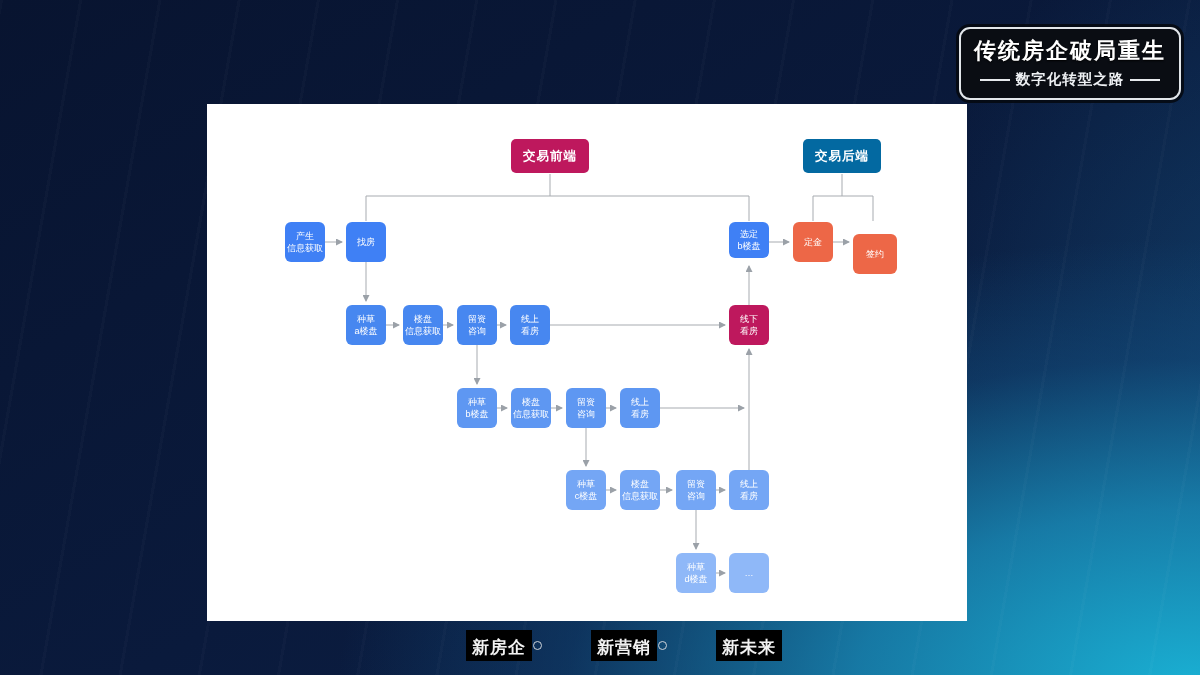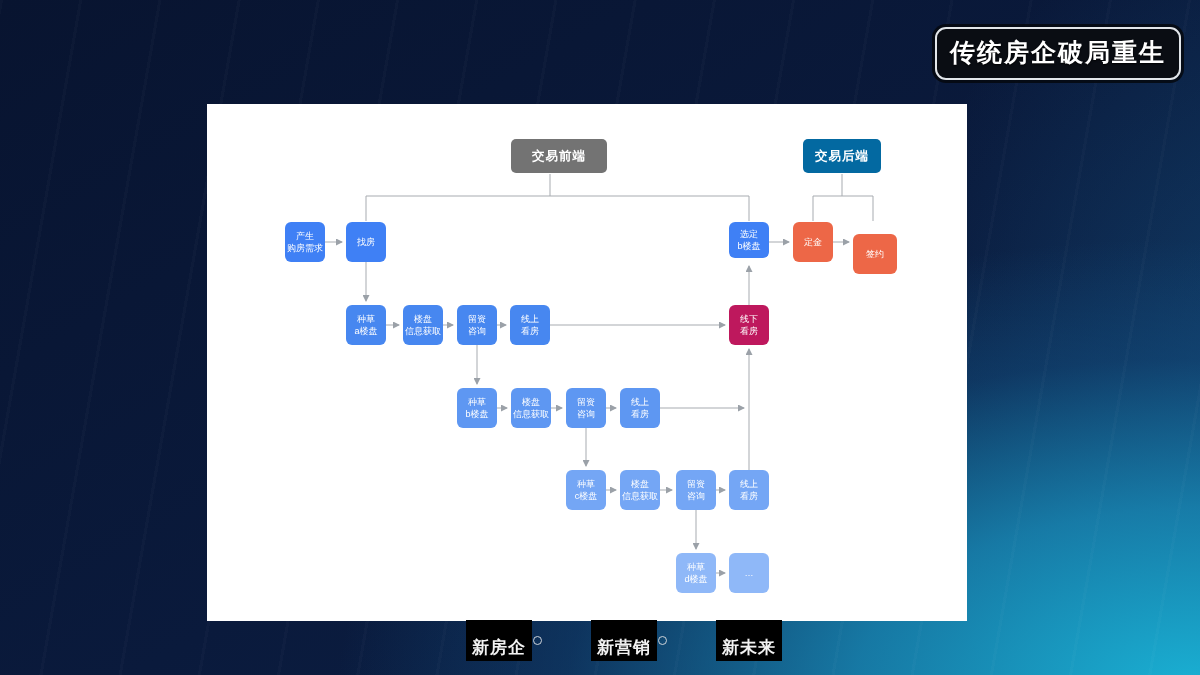--- a/index.html
+++ b/index.html
@@ -22,21 +22,21 @@
   }
 
   
   .badge {
     position:absolute; top:27px; right:19px; z-index:3;
     background:#0a0d13; border:2px solid #e2e6ea; border-radius:11px;
     padding:7px 13px 9px; text-align:center;
     box-shadow:0 0 0 3px rgba(5,8,14,0.85);
   }
   .badge-title {
-    color:#ffffff; font-size:25px; font-weight:bold; letter-spacing:2px;
+    color:#ffffff; font-size:22px; font-weight:bold; letter-spacing:2px;
     text-shadow:0 1px 2px #000; white-space:nowrap;
   }
   .badge-sub {
     margin-top:4px; display:flex; align-items:center; justify-content:center; gap:6px;
     color:#eef1f4; font-size:14.5px; font-weight:bold; letter-spacing:1px;
   }
   .badge-dash { width:30px; height:2px; background:#e6e9ec; }
 
   
   .panel {
@@ -50,33 +50,38 @@
     font-size:9px; line-height:1.35; border-radius:6px;
   }
   .node.hdr { font-size:12.5px; font-weight:bold; letter-spacing:1px; border-radius:5px; }
 
   
   .caption {
     position:absolute; left:50%; bottom:14px; transform:translateX(-50%);
     display:flex; align-items:center; z-index:3;
     font-size:17px; font-weight:bold; color:#f2f2f2;
   }
-  .caption .chip { background:#000000; padding:16px 6px 2px; letter-spacing:1px; white-space:nowrap;margin-left:48px; }
+  .caption .chip { background:#000000; padding:6px 6px 2px; letter-spacing:1px; white-space:nowrap;margin-left:48px; }
   .caption .ring {
     width:9px; height:9px; border:1.5px solid #cdd3d9; border-radius:50%;
     margin:0 1px; flex:0 0 auto; background:transparent;
   }
 </style>
 </head>
 <body>
 
 <div class="stage">
 
   <div class="badge">
     <div class="badge-title">传统房企破局重生</div>
+    <div class="badge-sub">
+      <span class="badge-dash"></span>
+      <span>数字化转型之路</span>
+      <span class="badge-dash"></span>
+    </div>
   </div>
 
   <div class="panel" id="panel">
     <svg class="wires" id="wires" width="760" height="517" viewBox="0 0 760 517">
       <defs>
         <marker id="arrw" markerWidth="7" markerHeight="7" refX="6" refY="3.5" orient="auto">
           <path d="M0,0 L7,3.5 L0,7 z" fill="#9ba1a8"></path>
         </marker>
       </defs>
     <polyline points="343,70 343,92 159,92 159,117" fill="none" stroke="#a7abb0" stroke-width="1"></polyline>
@@ -98,24 +103,24 @@
         <polyline points="399,304 409,304" fill="none" stroke="#a7abb0" stroke-width="1" marker-end="url(#arrw)"></polyline>
         <polyline points="453,304 537,304" fill="none" stroke="#a7abb0" stroke-width="1" marker-end="url(#arrw)"></polyline>
         <polyline points="379,324 379,362" fill="none" stroke="#a7abb0" stroke-width="1" marker-end="url(#arrw)"></polyline>
         <polyline points="399,386 409,386" fill="none" stroke="#a7abb0" stroke-width="1" marker-end="url(#arrw)"></polyline>
         <polyline points="453,386 465,386" fill="none" stroke="#a7abb0" stroke-width="1" marker-end="url(#arrw)"></polyline>
         <polyline points="509,386 518,386" fill="none" stroke="#a7abb0" stroke-width="1" marker-end="url(#arrw)"></polyline>
         <polyline points="542,366 542,245" fill="none" stroke="#a7abb0" stroke-width="1" marker-end="url(#arrw)"></polyline>
         <polyline points="489,406 489,445" fill="none" stroke="#a7abb0" stroke-width="1" marker-end="url(#arrw)"></polyline>
         <polyline points="509,469 518,469" fill="none" stroke="#a7abb0" stroke-width="1" marker-end="url(#arrw)"></polyline>
       </svg>
-  <div class="node hdr" style="left: 304px; top: 35px; width: 96px; height: 34px; background: #737373;">交易前端</div>
+  <div class="node hdr" style="left: 304px; top: 35px; width: 78px; height: 34px; background: #be185d;">交易前端</div>
       <div class="node hdr" style="left: 596px; top: 35px; width: 78px; height: 34px; background: #0369a1;">交易后端</div>
       <div class="node" style="left: 78px; top: 118px; width: 40px; height: 40px; background: rgb(63, 128, 245);">产生
-购房需求</div>
+信息获取</div>
       <div class="node" style="left: 139px; top: 118px; width: 40px; height: 40px; background: rgb(63, 128, 245);">找房</div>
       <div class="node" style="left: 522px; top: 118px; width: 40px; height: 36px; background: rgb(63, 128, 245);">选定
 b楼盘</div>
       <div class="node" style="left: 586px; top: 118px; width: 40px; height: 40px; background: rgb(237, 103, 71);">定金</div>
       <div class="node" style="left: 646px; top: 118px; width: 44px; height: 40px; background: rgb(237, 103, 71); margin-top: 12px;">签约</div>
       <div class="node" style="left: 139px; top: 201px; width: 40px; height: 40px; background: rgb(71, 135, 240);">种草
 a楼盘</div>
       <div class="node" style="left: 196px; top: 201px; width: 40px; height: 40px; background: rgb(71, 135, 240);">楼盘
 信息获取</div>
       <div class="node" style="left: 250px; top: 201px; width: 40px; height: 40px; background: rgb(71, 135, 240);">留资

